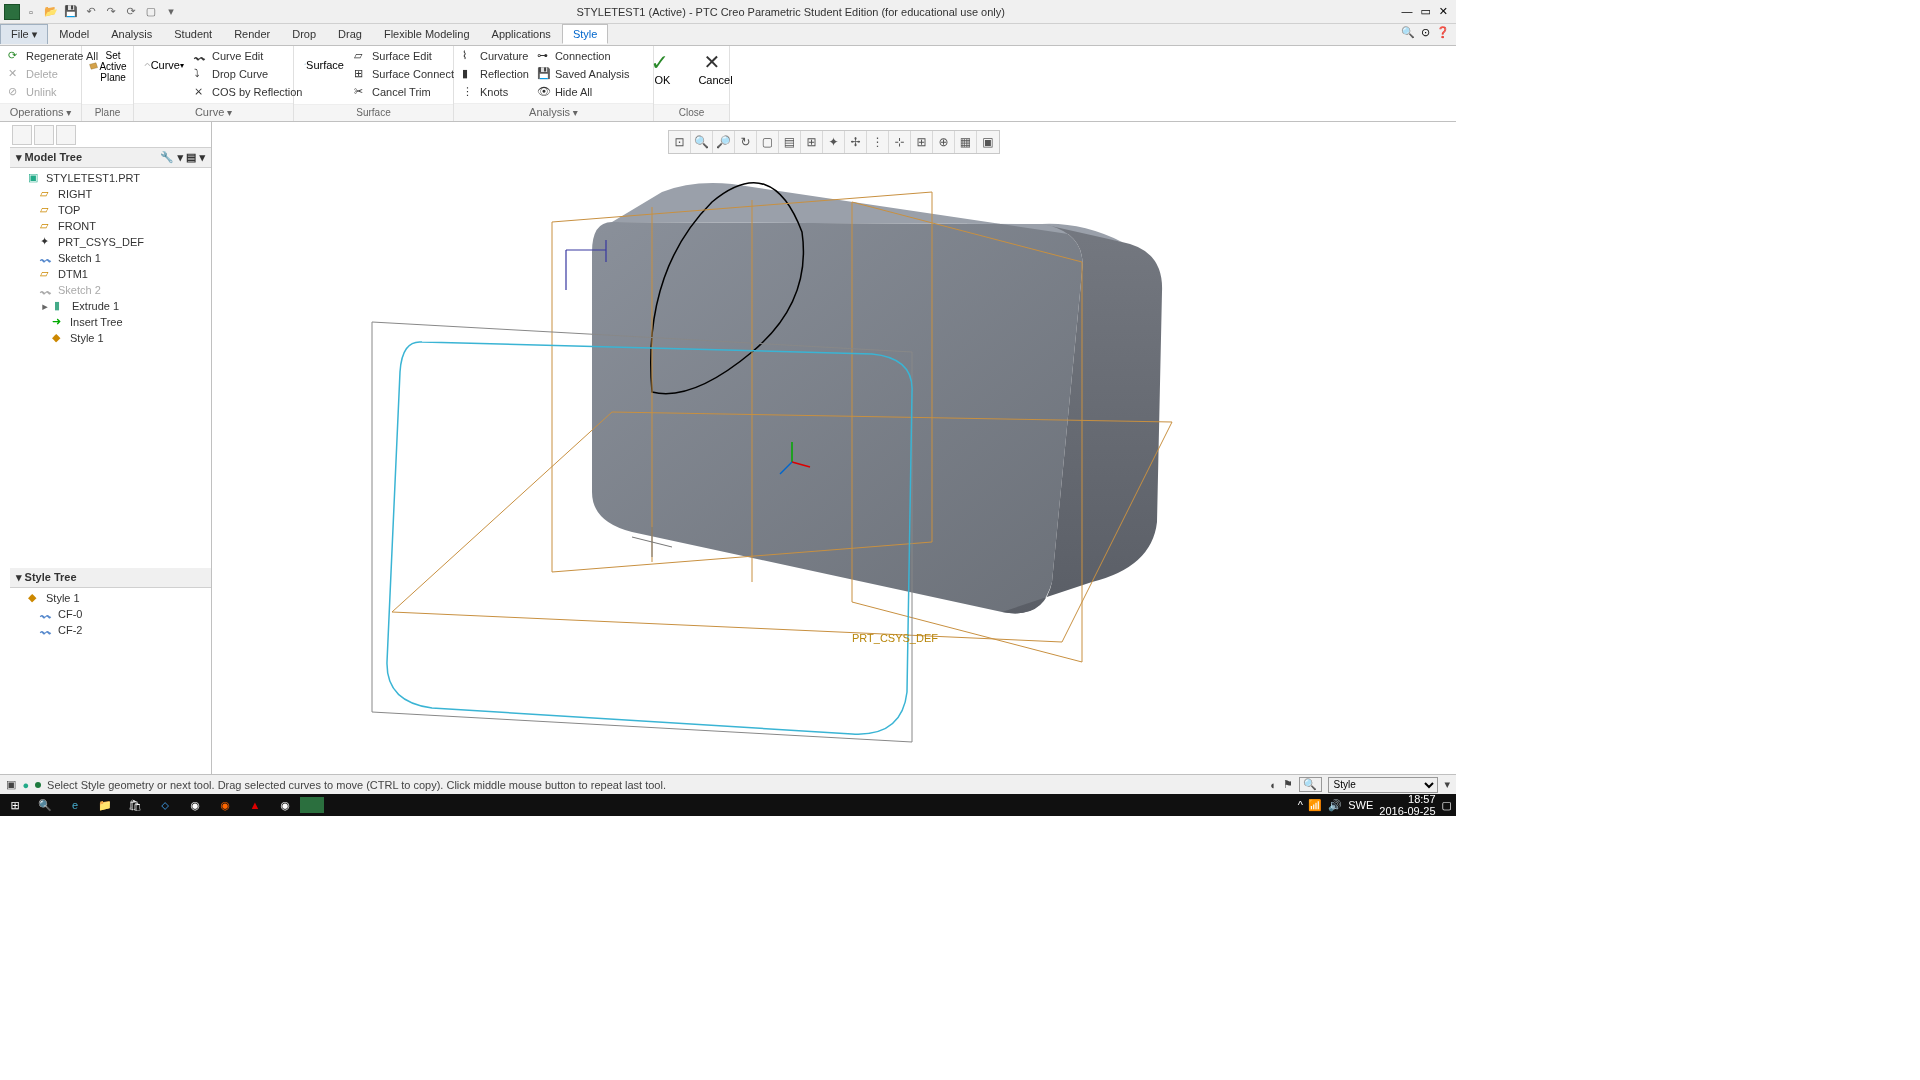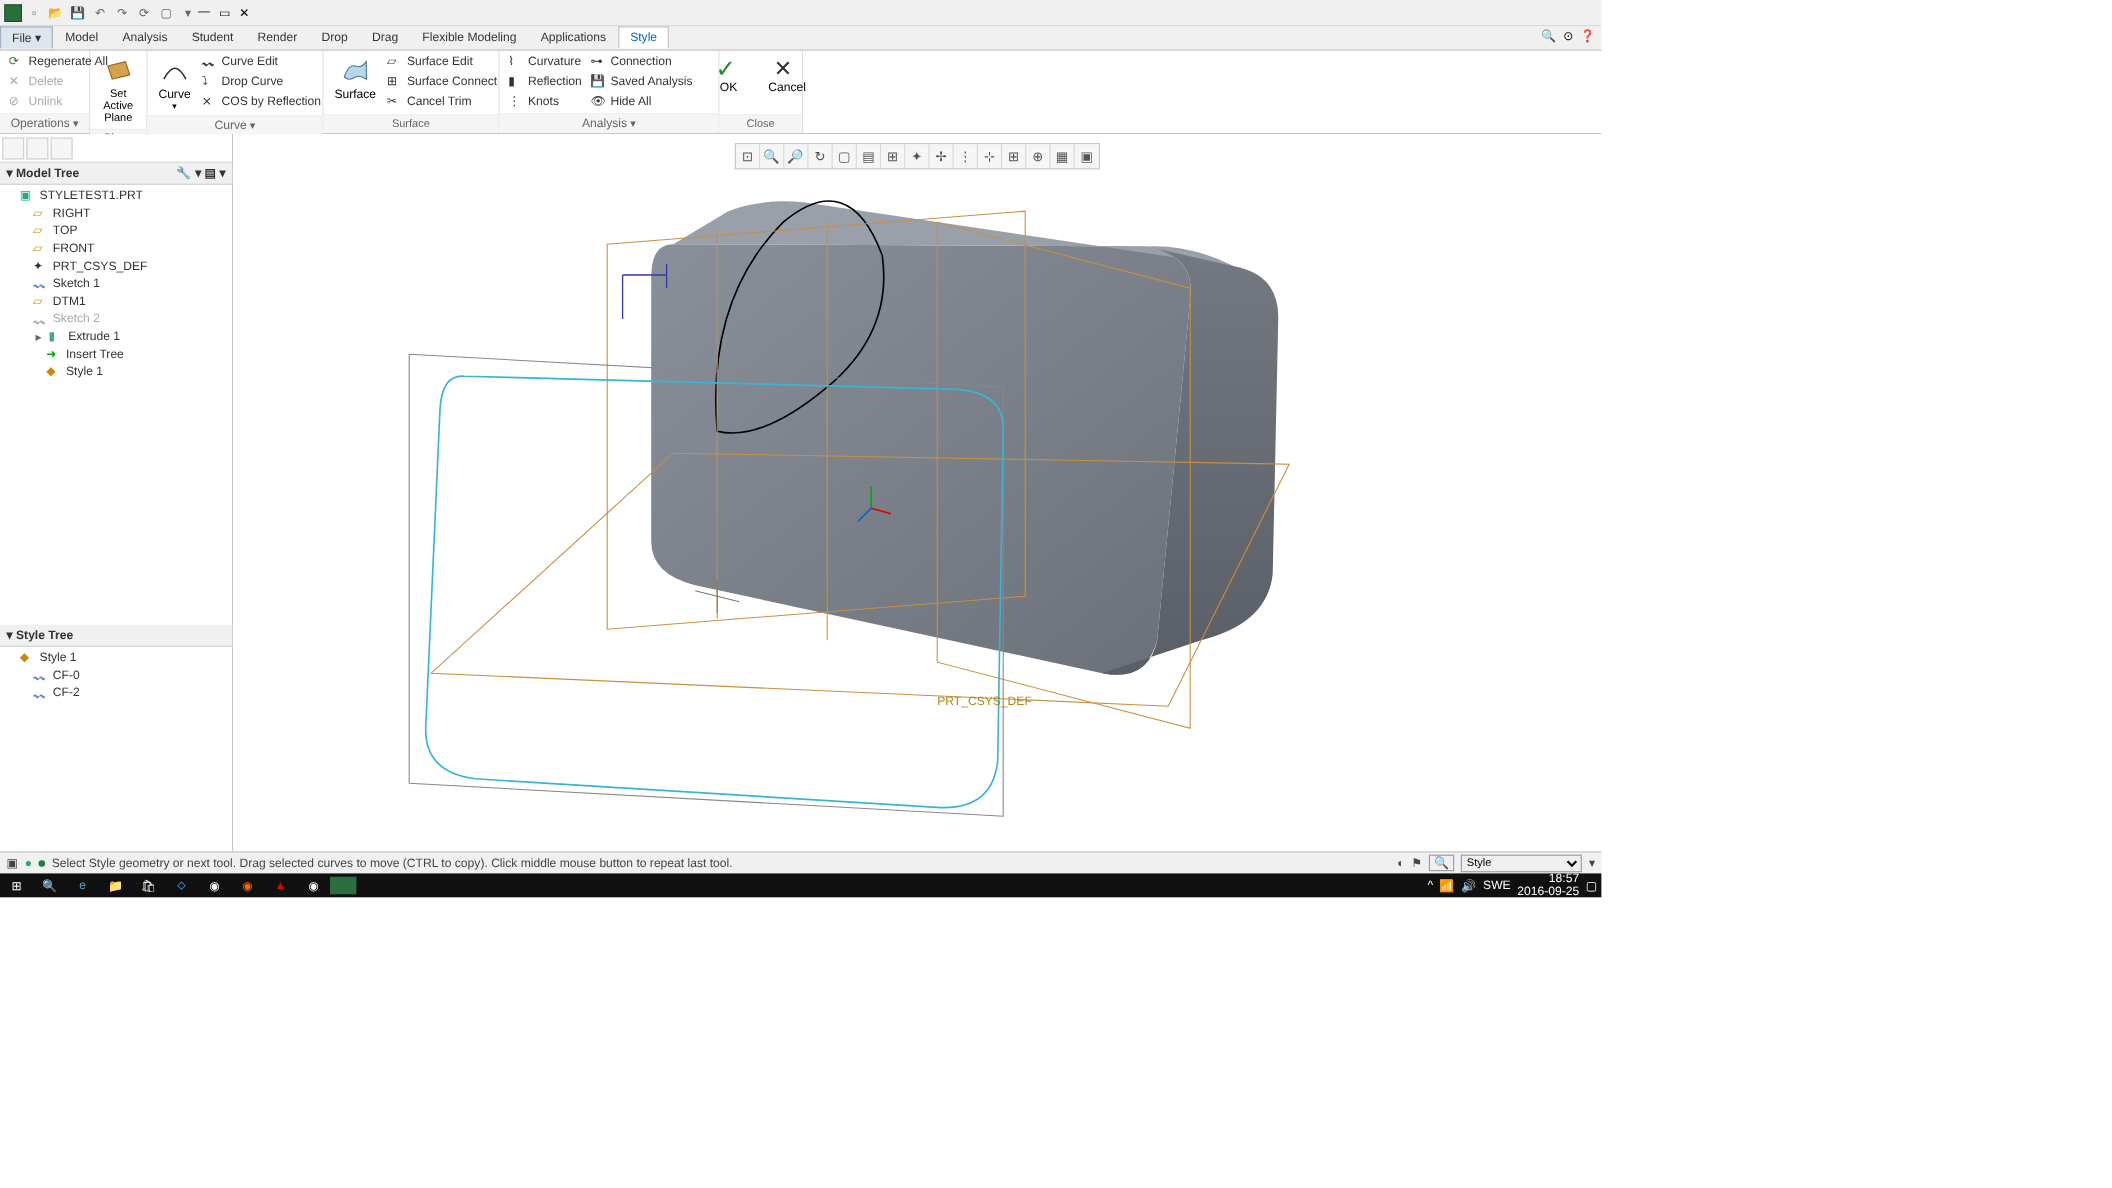--- a/index.html
+++ b/index.html
@@ -20,32 +20,32 @@
 .menu-tab.active { background: #fff; border: 1px solid #c0c0c0; border-bottom: 1px solid #fff; color: #0066cc; }
 .menu-right { position: absolute; right: 6px; top: 2px; display: flex; gap: 6px; }
 
 
 .ribbon { height: 76px; background: #fff; display: flex; border-bottom: 1px solid #c0c0c0; }
 .ribbon-group { border-right: 1px solid #e0e0e0; display: flex; flex-direction: column; }
 .ribbon-group-body { flex: 1; display: flex; align-items: flex-start; padding: 2px 6px; gap: 4px; }
 .ribbon-group-label { text-align: center; font-size: 10px; color: #666; padding: 2px 0 3px 0; background: #f5f5f5; border-top: 1px solid #eee; }
 .ribbon-btn-small { display: flex; align-items: center; gap: 4px; padding: 1px 2px; cursor: pointer; font-size: 11px; color: #333; white-space: nowrap; }
 .ribbon-btn-small.disabled { color: #aaa; }
-.ribbon-btn-large { display: flex; flex-direction: column; align-items: center; padding: 2px 4px; cursor: pointer; font-size: 11px; width: 48px; justify-content: center; }
+.ribbon-btn-large { display: flex; flex-direction: row; align-items: center; padding: 2px 4px; cursor: pointer; font-size: 11px; width: 48px; justify-content: center; }
 .ribbon-btn-large .icon-large { width: 28px; height: 28px; margin-bottom: 2px; }
 .ribbon-col { display: flex; flex-direction: column; gap: 2px; }
 .icon-sm { width: 14px; height: 14px; display: inline-block; }
 
 .ok-btn { display:flex; flex-direction:column; align-items:center; padding:2px 8px; cursor:pointer; }
 .checkmark { width: 24px; height: 24px; color: #2a8a2a; font-size: 22px; }
 .cancel-x { width: 24px; height: 24px; color: #333; font-size: 20px; }
 
 
 .main { position: absolute; top: 122px; left: 0; right: 0; bottom: 28px; display: flex; }
-.left-panel { width: 212px; border-right: 1px solid #c0c0c0; background: #fff; display: flex; flex-direction: column; }
+.left-panel { width: 212px; border-right: 1px solid #c0c0c0; background: #fff; display: flex; flex-direction: column; padding-left: 10px; }
 .left-tabs { height: 26px; display: flex; align-items: center; gap: 2px; padding: 2px; border-bottom: 1px solid #d0d0d0; }
 .left-tab-btn { width: 20px; height: 20px; border: 1px solid #ccc; background: #f5f5f5; cursor: pointer; }
 .tree-header { padding: 3px 6px; background: #f0f0f0; border-bottom: 1px solid #d0d0d0; display: flex; justify-content: space-between; align-items: center; font-weight: bold; color: #333; }
 .tree-body { flex: 1; overflow: auto; padding: 2px 0; }
 .tree-item { padding: 1px 4px 1px 18px; display: flex; align-items: center; gap: 4px; cursor: pointer; color: #333; font-size: 11px; }
 .tree-item.l2 { padding-left: 30px; }
 .tree-item.l3 { padding-left: 42px; }
 .tree-item.disabled { color: #aaa; }
 .tree-icon { width: 14px; height: 14px; display: inline-block; }
 .expand { width: 10px; text-align: center; color: #666; }
@@ -81,20 +81,21 @@
     <div class="title-bar-icon"></div>
     <div class="qat-btn">▫</div>
     <div class="qat-btn">📂</div>
     <div class="qat-btn">💾</div>
     <div class="qat-btn">↶</div>
     <div class="qat-btn">↷</div>
     <div class="qat-btn">⟳</div>
     <div class="qat-btn">▢</div>
     <div class="qat-btn">▾</div>
   </div>
+  <div class="title-text">STYLETEST1 (Active) - PTC Creo Parametric Student Edition (for educational use only)</div>
   <div class="title-bar-right">
     <span style="cursor:pointer">—</span>
     <span style="cursor:pointer">▭</span>
     <span style="cursor:pointer">✕</span>
   </div>
 </div>
 
 <div class="menu-tabs">
   <div class="menu-tab file"><span>File</span> ▾</div>
   <div class="menu-tab">Model</div>

